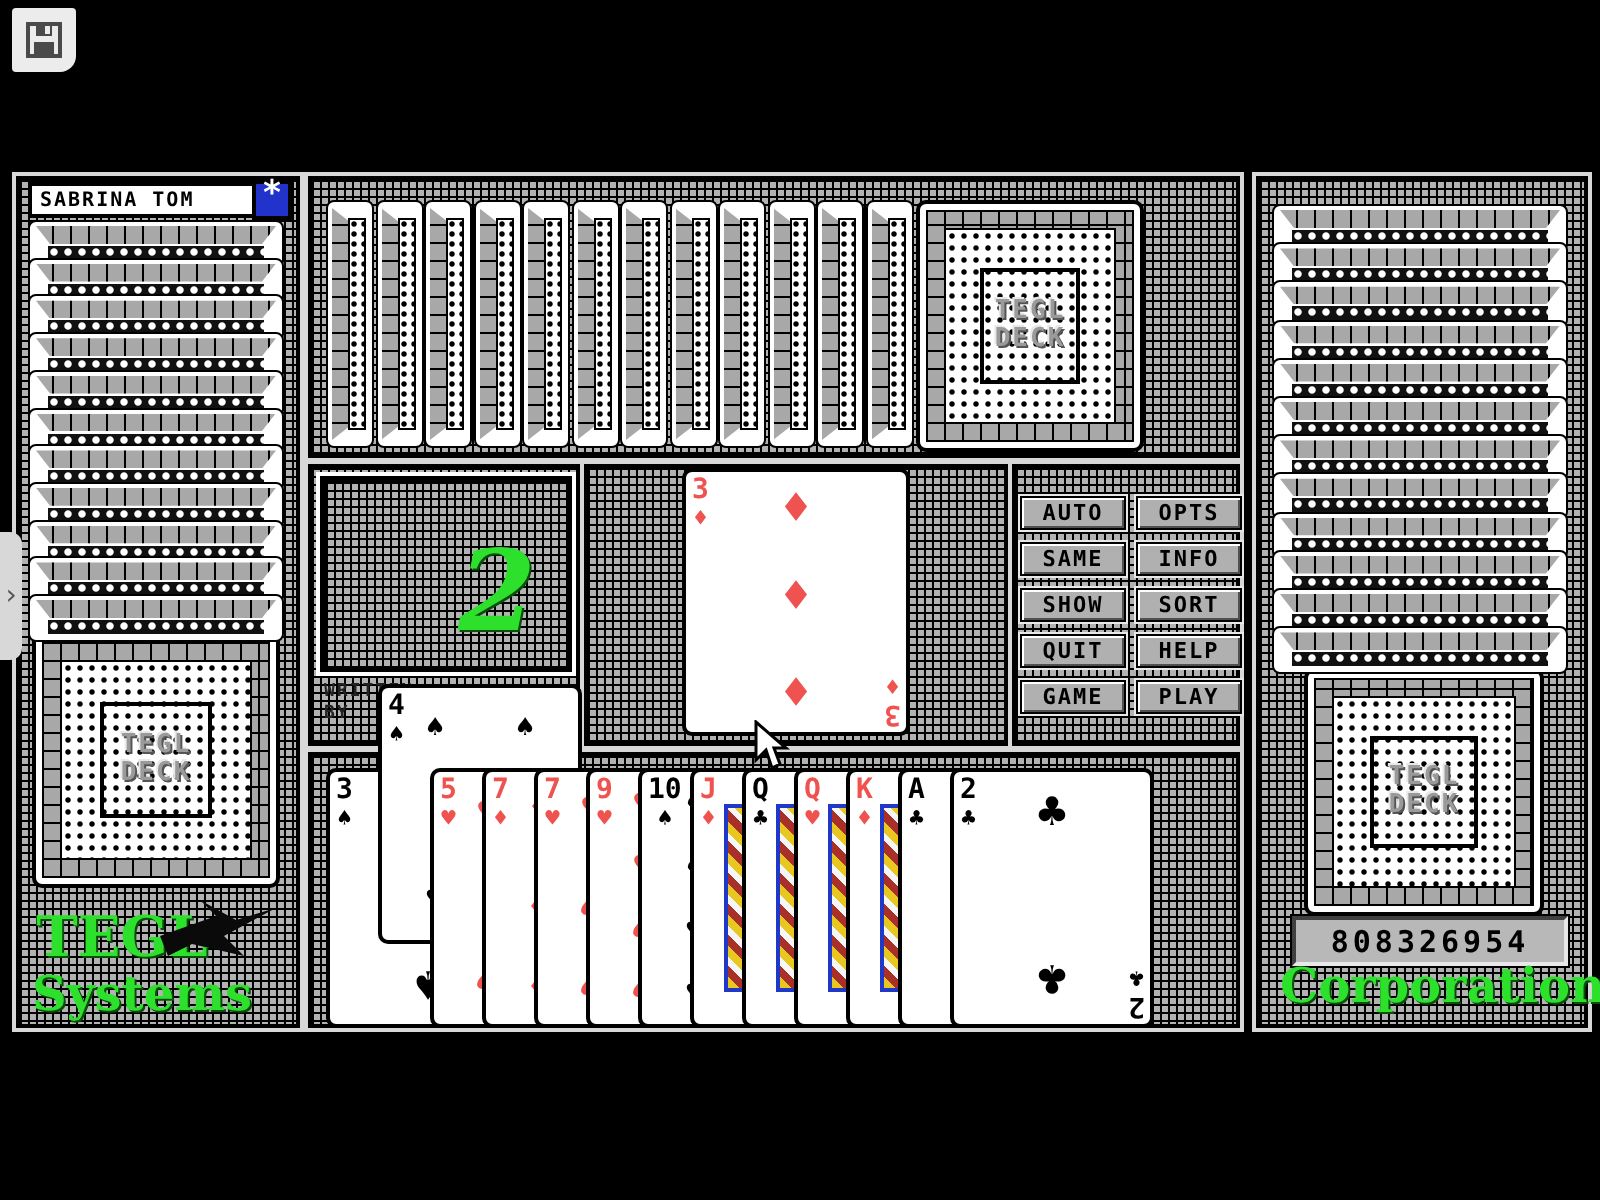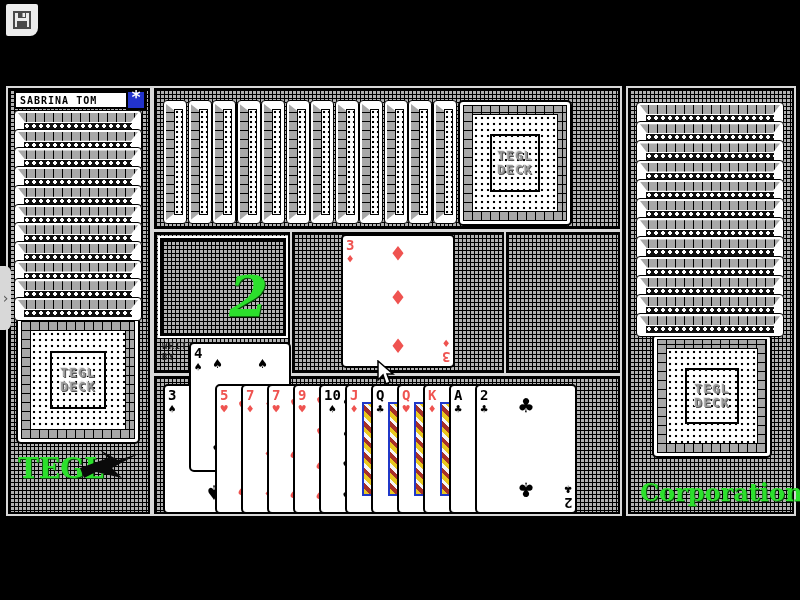--- a/index.html
+++ b/index.html
@@ -299,20 +299,32 @@
     <div class="crn b red">
       <span class="r">3</span>
           <span class="s">♦</span>
         </div>
         <span class="pip red big" style="left:50%;top:14%;">♦</span>
         <span class="pip red big" style="left:50%;top:48%;">♦</span>
         <span class="pip red big flip" style="left:50%;top:84%;">♦</span>
       </div>
     </div>
 
+  <div id="btn-grid">
+      <div class="abtn">AUTO</div>
+      <div class="abtn">OPTS</div>
+      <div class="abtn">SAME</div>
+      <div class="abtn">INFO</div>
+      <div class="abtn">SHOW</div>
+      <div class="abtn">SORT</div>
+      <div class="abtn">QUIT</div>
+      <div class="abtn">HELP</div>
+      <div class="abtn">GAME</div>
+      <div class="abtn">PLAY</div>
+    </div>
 
   <div id="hand-slot">
       <div class="card" style="left: 163px; top: 384px; width: 98px; height: 126px; z-index: 10;">
         <div class="crn blk">
       <span class="r">3</span>
           <span class="s">♠</span>
         </div>
     <div class="crn b blk">
       <span class="r">3</span>
           <span class="s">♠</span>
@@ -485,22 +497,24 @@
         </div>
     <div class="crn b blk">
       <span class="r">2</span>
           <span class="s">♣</span>
         </div>
         <span class="pip blk big" style="left:50%;top:16%;">♣</span>
         <span class="pip blk big flip" style="left:50%;top:82%;">♣</span>
       </div>
     </div>
 
+  <div id="score-box">808326954</div>
   <div id="corp" class="gothic">Corporation</div>
   <div id="tegl-l1" class="gothic">TEGL</div>
+  <div id="tegl-l2" class="gothic">Systems</div>
   <svg id="bird" width="62" height="36" viewBox="0 0 62 36">
     <polygon points="2,20 30,10 22,2 40,12 60,6 34,20 44,30 18,24 6,30" fill="#0a0a0a"></polygon>
   </svg>
 
   <div id="side-tab">
     <span>›</span>
   </div>
 
   <svg id="cursor" width="20" height="26" viewBox="0 0 20 26">
     <polygon points="2,1 2,20 7,15 10,24 14,22 11,14 17,14" fill="#fff" stroke="#000" stroke-width="1.5"></polygon>

